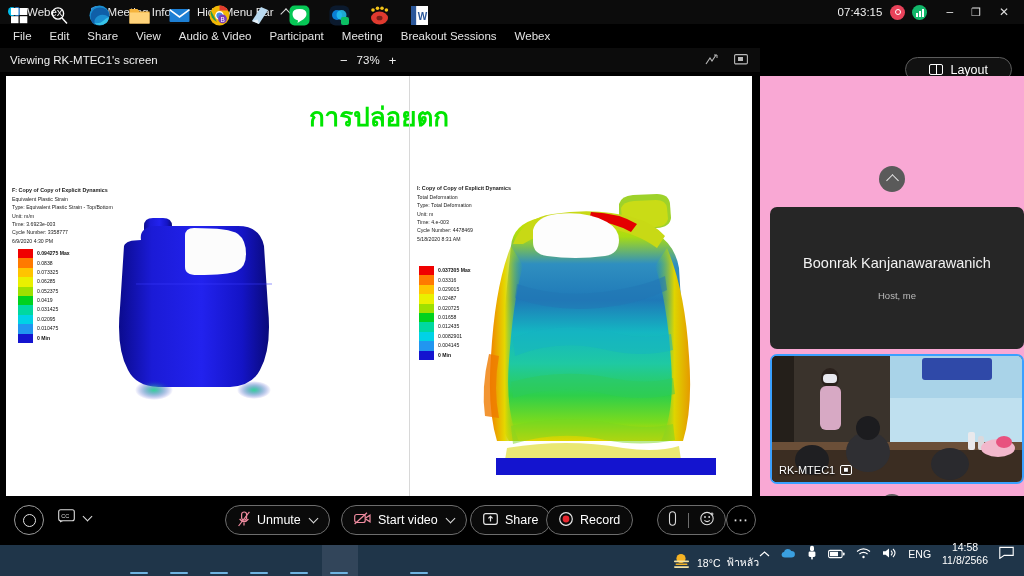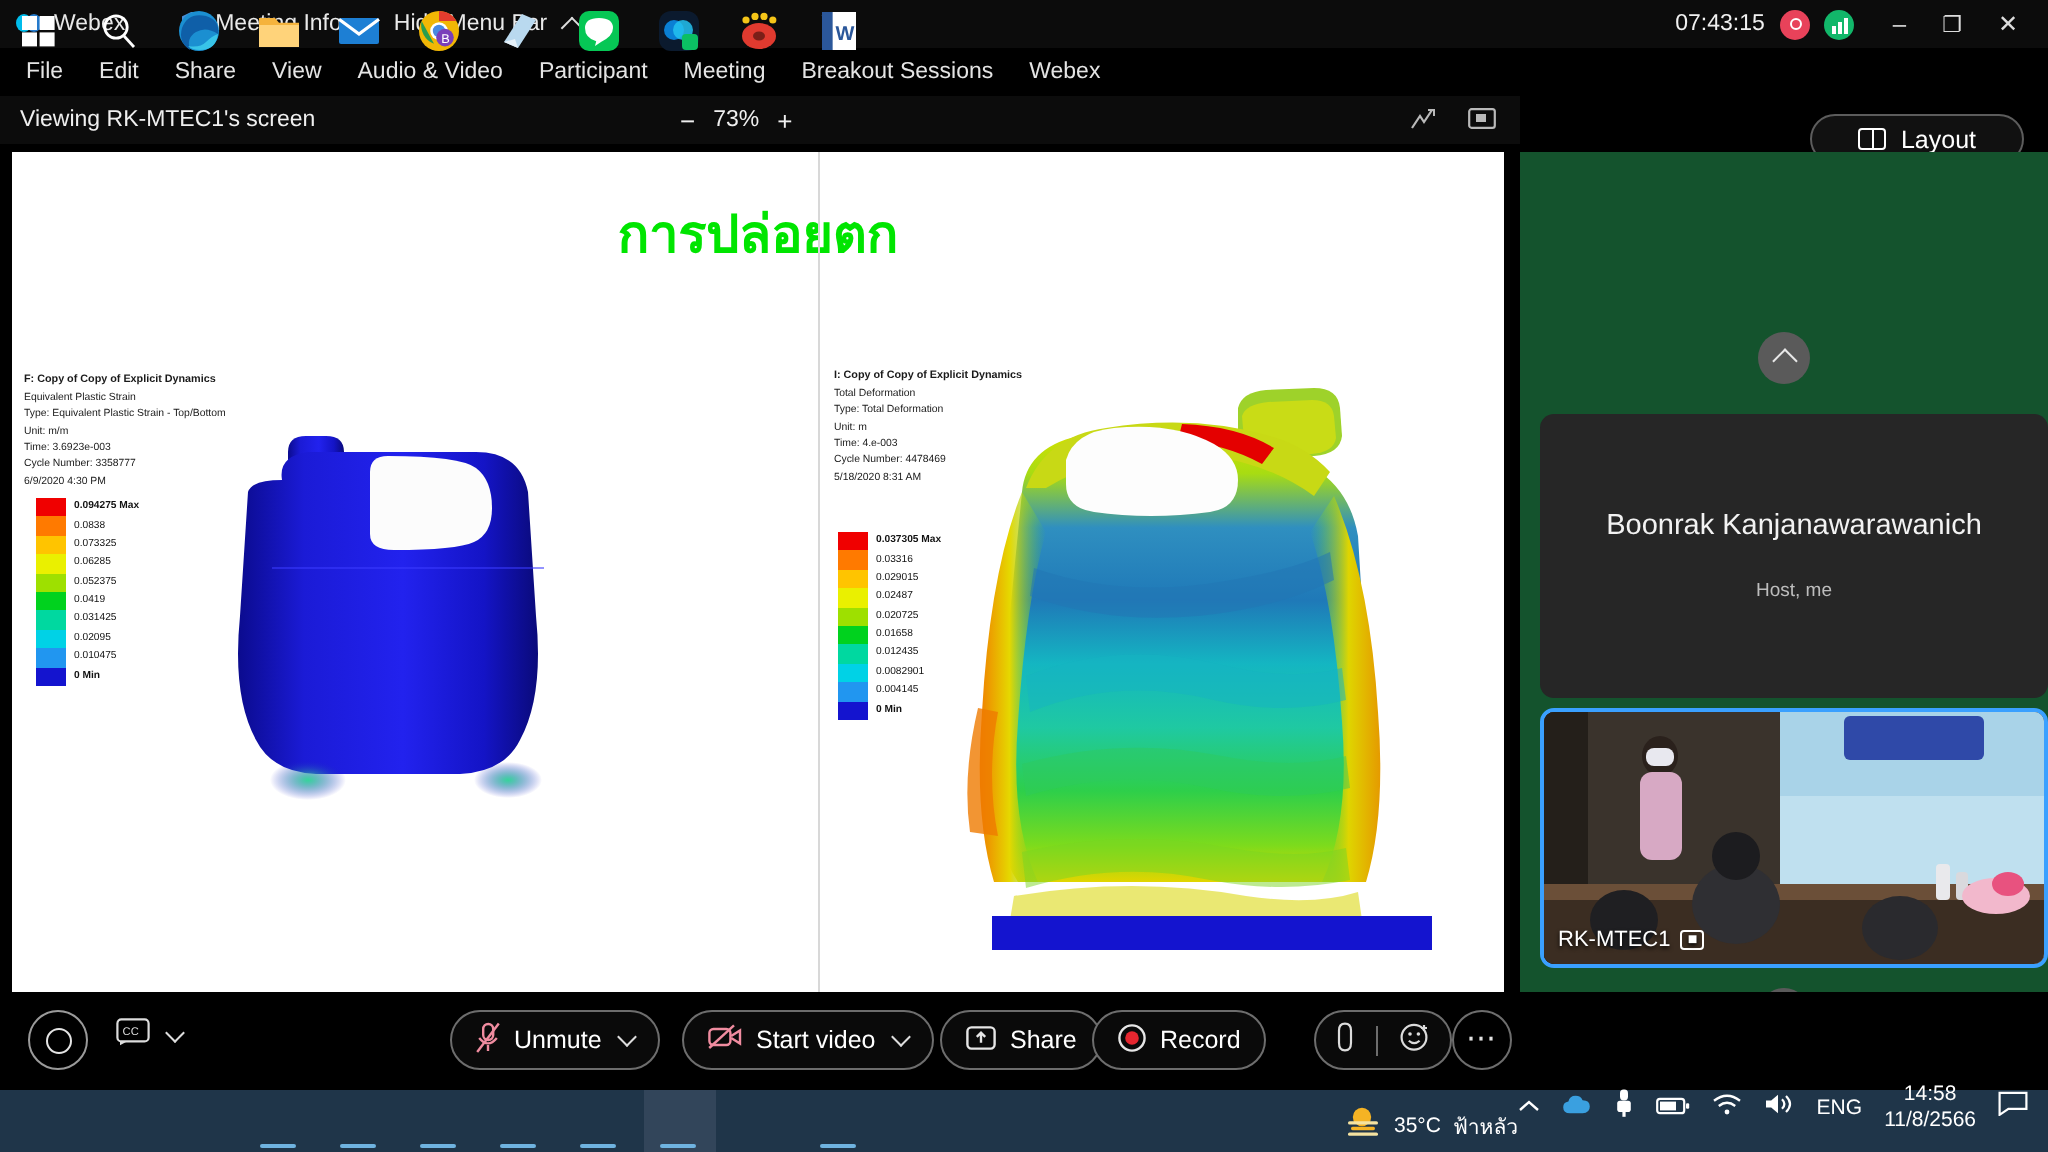--- a/index.html
+++ b/index.html
@@ -82,21 +82,21 @@
   .legend .row { display:flex; align-items:center; height:9.4px; }
   .legend .sw { width:15px; height:9.4px; display:block; }
   .legend .lb { margin-left:4px; white-space:nowrap; }
   .legend .lb.bold { font-weight:bold; }
 
   
   .can-wrap { position:absolute; }
   .floor { position:absolute; background:#1414cf; }
 
   
-  .rail { position:absolute; left:760px; top:76px; width:264px; height:420px; background:#14532d; }
+  .rail { position:absolute; left:760px; top:76px; width:264px; height:420px; background:#f9a8d4; }
   .rail-chev {
     position:absolute; width:26px; height:26px; border-radius:50%;
     background:#5a5a5a; left:119px; display:flex; align-items:center; justify-content:center;
   }
   .rail-chev.up { top:90px; }
   .rail-chev.down { top:418px; }
   .chev-g { width:9px;height:9px;border-left:1.6px solid #e8e8e8;border-top:1.6px solid #e8e8e8;}
   .chev-g.u { transform:rotate(45deg); margin-top:3px;}
   .chev-g.d { transform:rotate(-135deg); margin-bottom:3px;}
 
@@ -631,21 +631,21 @@
 
   <div style="position:absolute;left:672px;top:551px;display:flex;align-items:center;gap:6px;">
     <span>
       <svg width="19" height="19" viewBox="0 0 19 19">
           <circle cx="9" cy="7.5" r="4.6" fill="#f5b324"></circle>
           <rect x="2" y="9.6" width="15" height="1.7" rx="0.8" fill="#f5e2a0"></rect>
           <rect x="3.5" y="12.4" width="12" height="1.7" rx="0.8" fill="#f5b324"></rect>
           <rect x="2" y="15.2" width="15" height="1.7" rx="0.8" fill="#f5e2a0"></rect>
         </svg>
     </span>
-    <span style="color:#fff;font-size:10.5px;">35°C</span>
+    <span style="color:#fff;font-size:10.5px;">18°C</span>
     <span style="color:#fff;font-size:10.5px;font-family:'DejaVu Sans',sans-serif;">ฟ้าหลัว</span>
   </div>
 
   <div style="position:absolute;right:10px;top:545px;height:18px;display:flex;align-items:center;gap:11px;">
     <span>
       <svg width="11" height="9" viewBox="0 0 11 9">
           <path d="M1 6 L5.5 2 L10 6" stroke="#fff" stroke-width="1.2" fill="none"></path>
         </svg>
     </span>
     <span>

